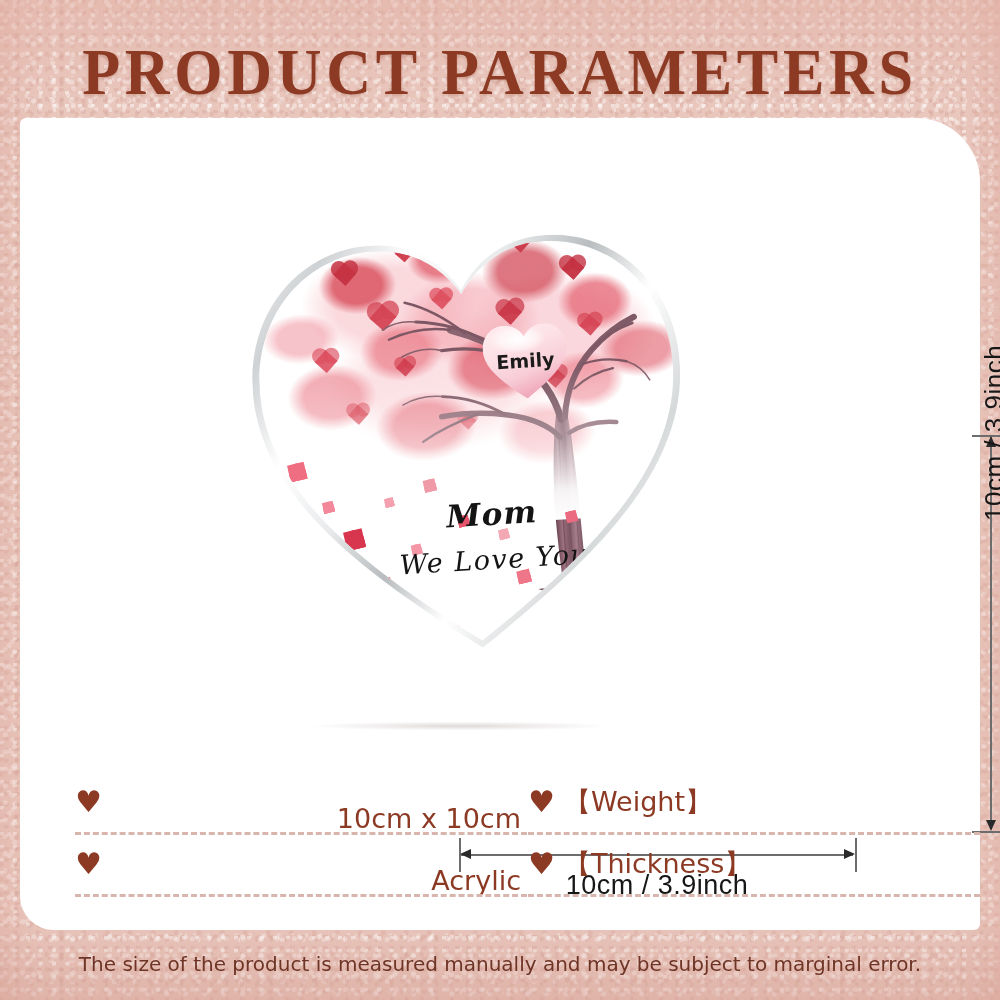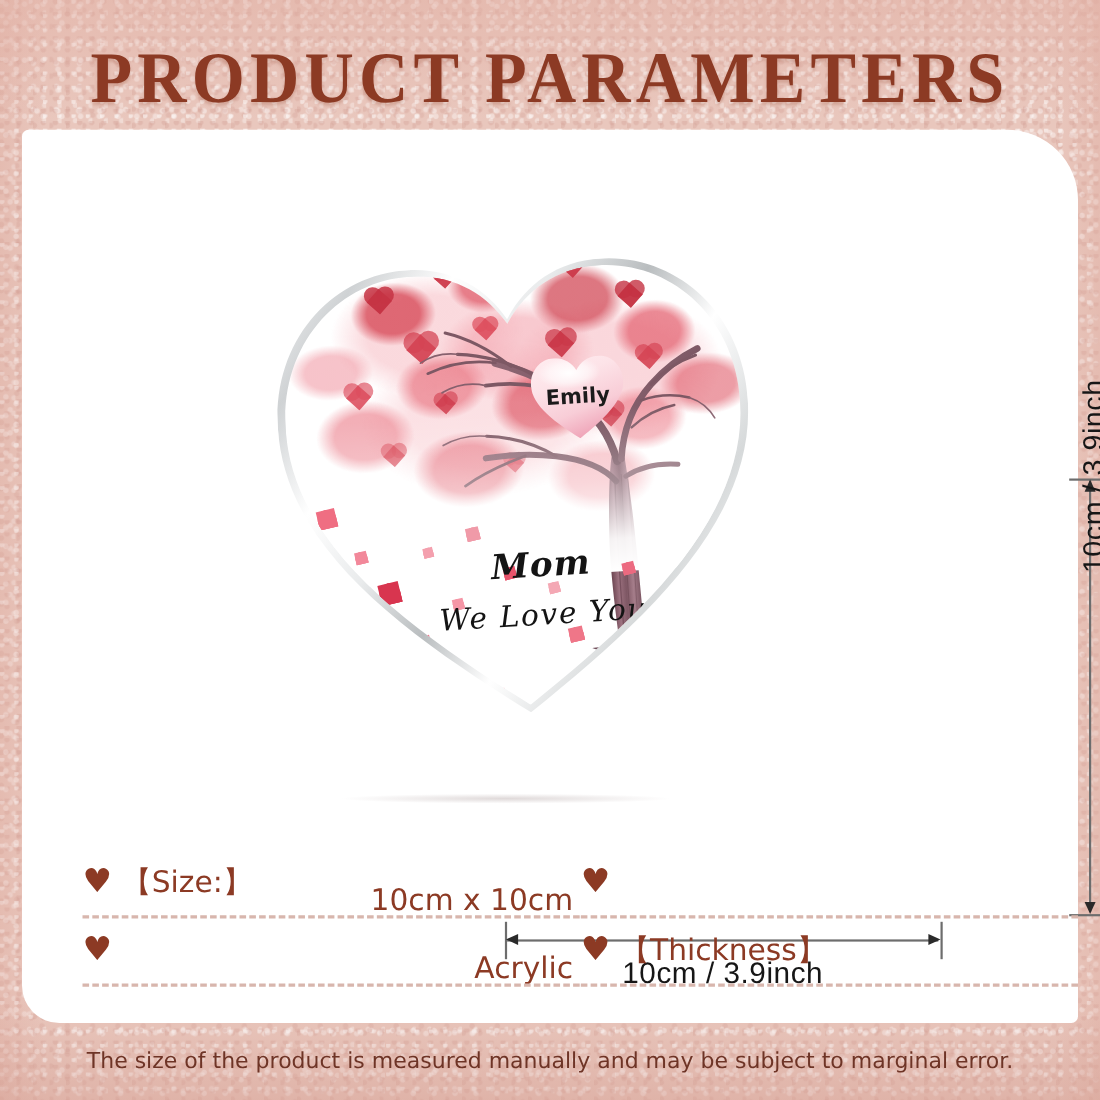--- a/index.html
+++ b/index.html
@@ -427,38 +427,38 @@
     </div>
 
   </div>
 
   <div id="specs">
 
     <div class="spec-col" id="spec-col-left">
       <div class="spec-row">
         <div class="spec-inner">
           <span class="spec-heart">♥</span>
-          <span class="spec-key">【Size:】</span>
           <span class="spec-val">10cm x 10cm</span>
         </div>
         <div class="divider"></div>
       </div>
       <div class="spec-row">
         <div class="spec-inner">
           <span class="spec-heart">♥</span>
           <span class="spec-val">Acrylic</span>
         </div>
         <div class="divider"></div>
       </div>
     </div>
 
     <div class="spec-col" id="spec-col-right">
       <div class="spec-row">
         <div class="spec-inner">
           <span class="spec-heart">♥</span>
+          <span class="spec-key">【Weight】</span>
         </div>
         <div class="divider"></div>
       </div>
       <div class="spec-row">
         <div class="spec-inner">
           <span class="spec-heart">♥</span>
           <span class="spec-key">【Thickness】</span>
         </div>
         <div class="divider"></div>
       </div>

